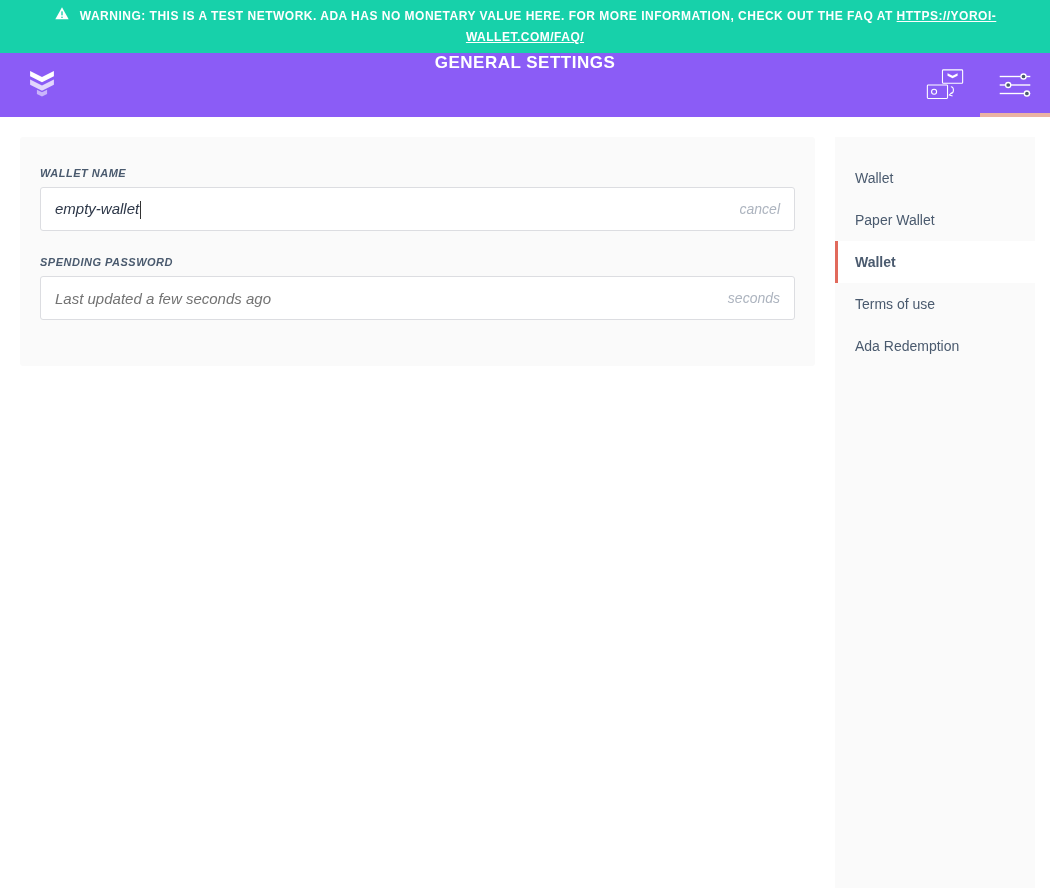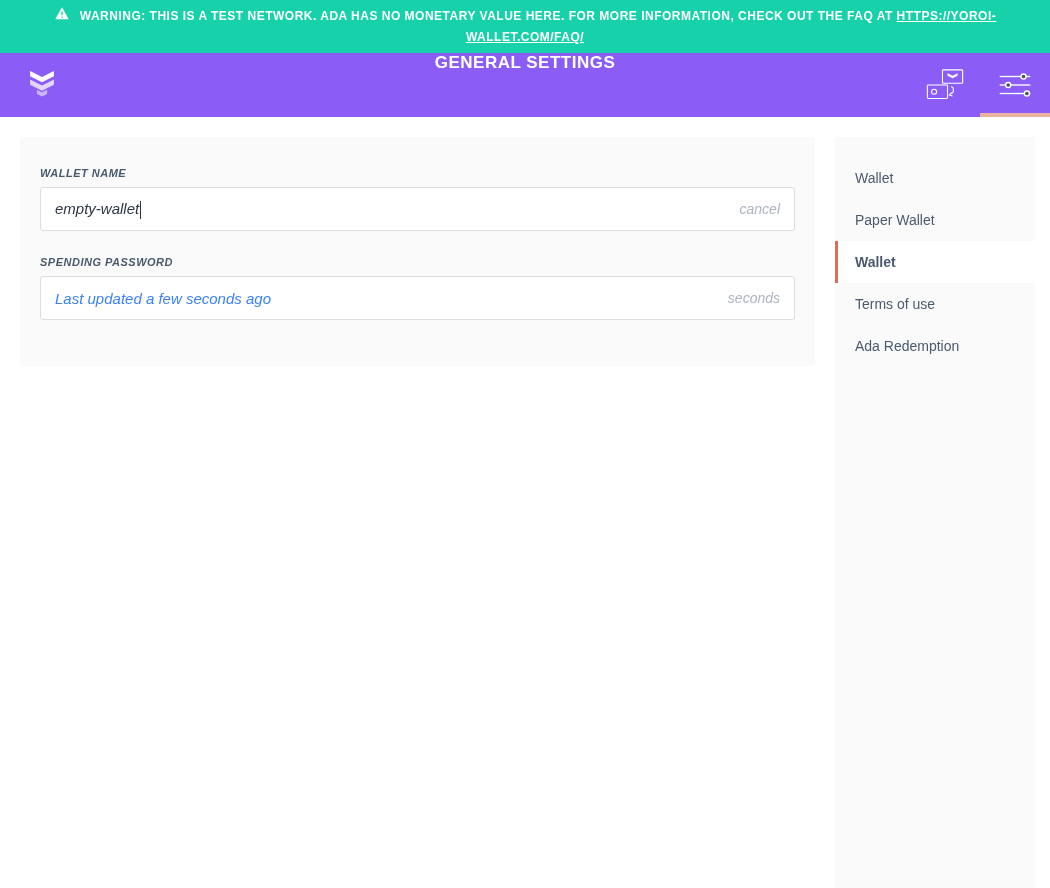--- a/index.html
+++ b/index.html
@@ -117,21 +117,21 @@
       border: 1px solid #dcdde1;
       border-radius: 3px;
       display: flex;
       align-items: center;
       padding: 0 14px;
       height: 44px;
     }
     .readonly-text {
       flex: 1;
       font-size: 15px;
-      color: #3b82f6;
+      color: #737373;
     }
     .action-link {
       font-size: 14px;
       color: #adb4bf;
       cursor: pointer;
     }
     .sidebar {
       width: 200px;
       background: #fafafa;
       margin: 20px 15px 0 0;

